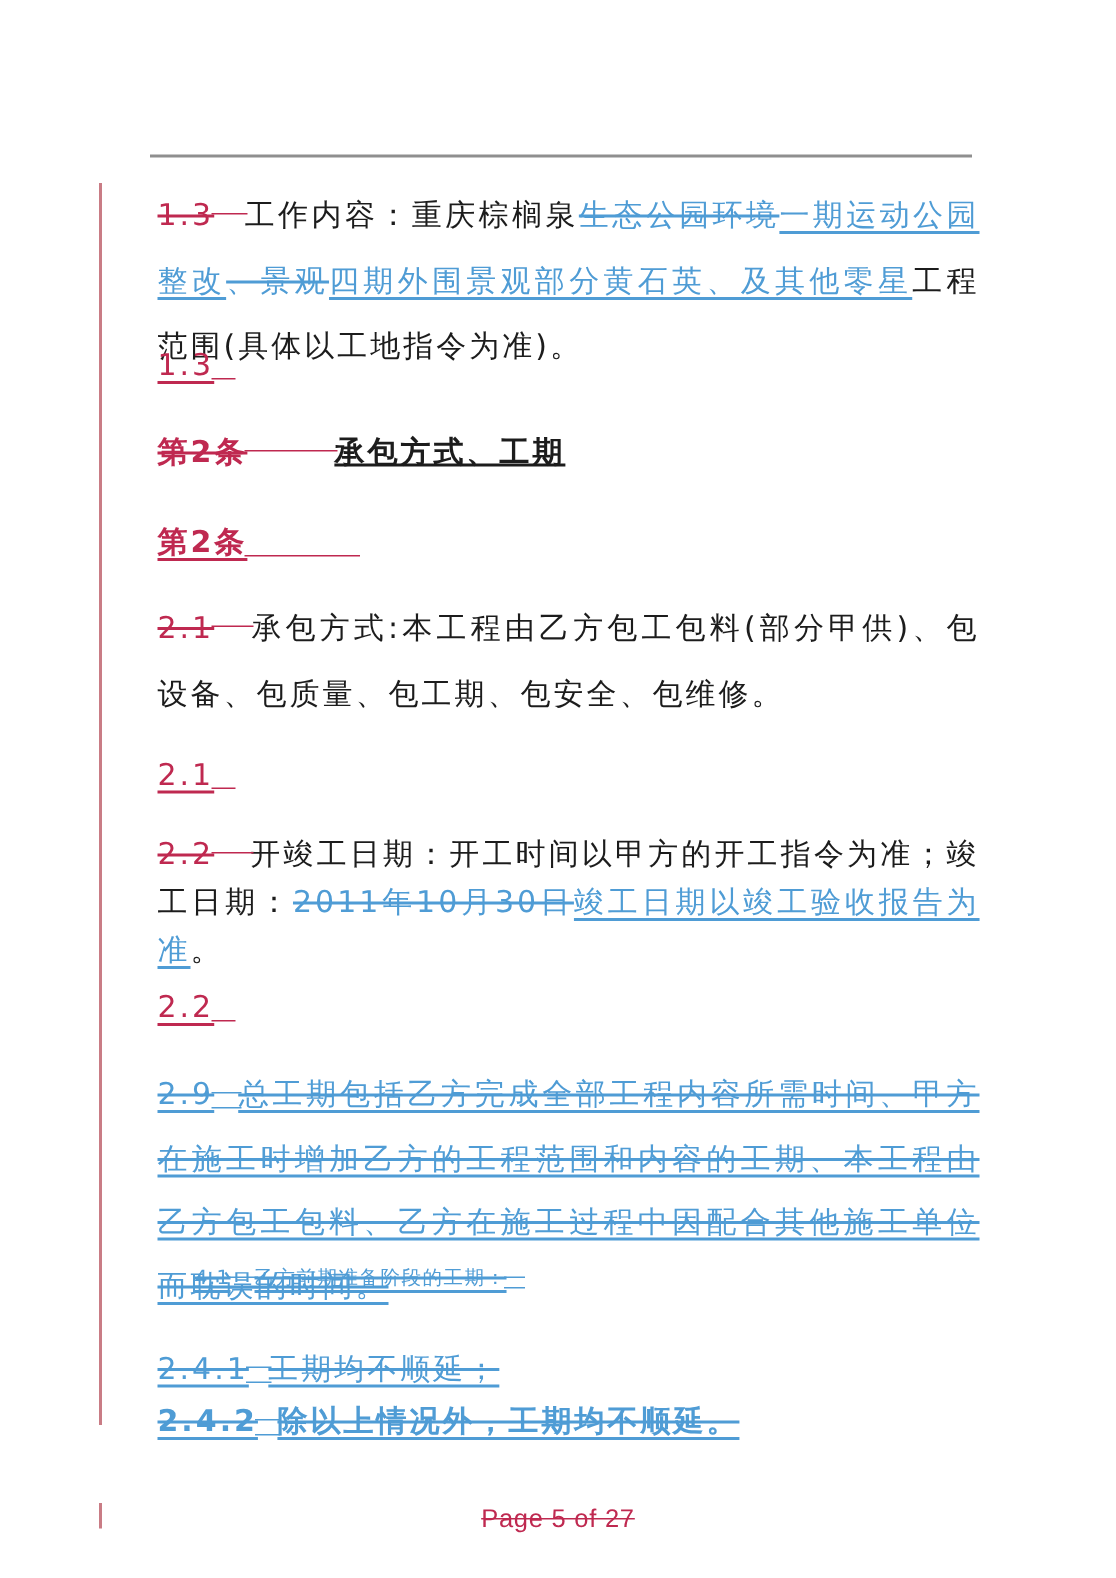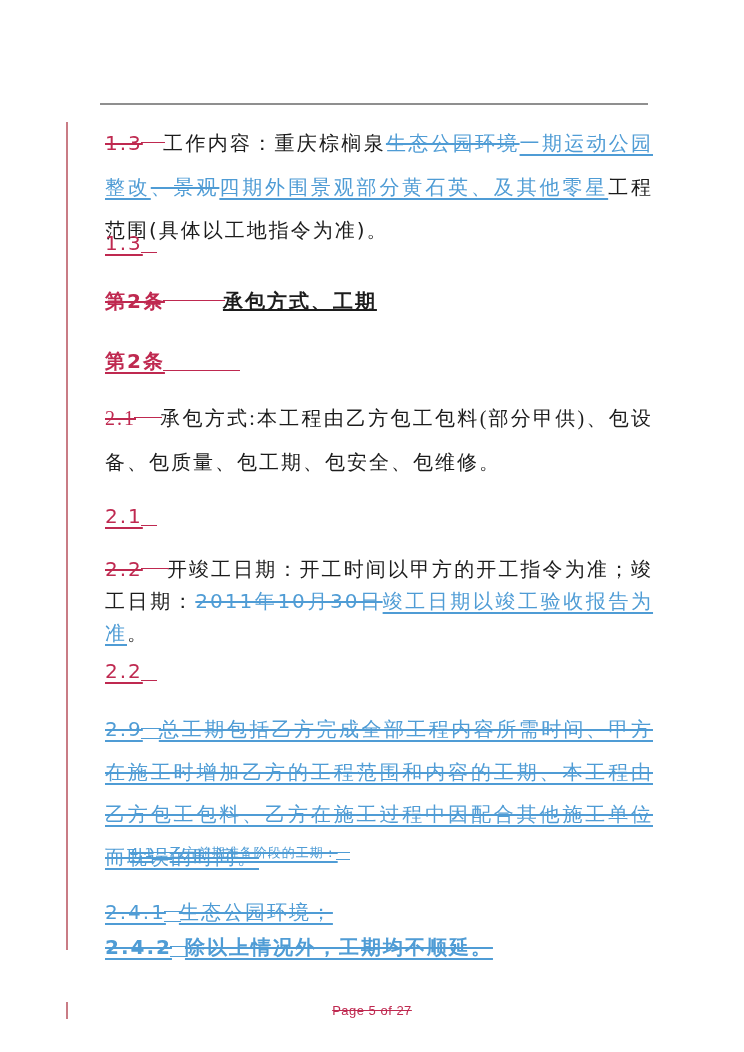--- a/index.html
+++ b/index.html
@@ -18,39 +18,39 @@
   .blue{color:var(--blue);}
   .bold{font-weight:bold;text-decoration:underline;}
   .strike{text-decoration:line-through;text-decoration-thickness:1.5px;}
   .ins{text-decoration:underline;text-underline-offset:4px;text-decoration-thickness:1.5px;}
   .both{text-decoration:underline line-through;text-underline-offset:4px;text-decoration-thickness:1.5px;}
   .tab{display:inline-block;position:relative;height:1em;vertical-align:-0.12em;text-decoration:none;}
   .tab.strike::before,.tab.both::before{content:"";position:absolute;left:-2px;right:-2px;top:48%;
         border-top:1.6px solid currentColor;}
   .tab.ins::after,.tab.both::after{content:"";position:absolute;left:-2px;right:-2px;bottom:-1px;
         border-bottom:1.6px solid currentColor;}
-  .footer{position:absolute;left:0;right:0;top:966px;text-align:center;font-size:13px;
+  .footer{position:absolute;left:0;right:0;top:966px;text-align:center;font-size:17px;
         letter-spacing:0.5px;color:var(--red);text-decoration:line-through;
         font-family:"Liberation Sans","DejaVu Sans",sans-serif;}
 </style>
 </head>
 <body style="--red: #bf2950; --blue: #4f9cd5; --ink: #1c1c1c; --rule: #8f8f8f; --bar: #c97c85;">
 
 <div class="page">
   <div class="top-rule"></div>
   <div class="changebar main"></div>
   <div class="changebar footer-bar"></div>
   <div>
       <div class="para " style="top: 85px; left: 105px; width: 548px; line-height: 43.5px;"><span class="run red strike">1.3</span><span class="tab red strike" style="width: 20px;"></span><span class="run ">工作内容：重庆棕榈泉</span><span class="run blue strike">生态公园环境</span><span class="run blue ins">一期运动公园整改</span><span class="run blue strike">、景观</span><span class="run blue ins">四期外围景观部分黄石英、及其他零星</span><span class="run ">工程范围(具体以工地指令为准)。</span></div>
       <div class="para " style="top: 185px; left: 105px; width: 548px;"><span class="run red ins">1.3</span><span class="tab red ins" style="width: 12px;"></span></div>
       <div class="para " style="top: 243px; left: 105px; width: 548px;"><span class="run red strike bold">第2条</span><span class="tab red strike" style="width: 58px;"></span><span class="run bold">承包方式、工期</span></div>
       <div class="para " style="top: 303px; left: 105px; width: 548px;"><span class="run red ins bold">第2条</span><span class="tab red ins" style="width: 73px;"></span></div>
-      <div class="para " style="top: 360px; left: 105px; width: 548px; line-height: 43.5px; font-family: Liberation Serif, serif;"><span class="run red strike">2.1</span><span class="tab red strike" style="width: 24px;"></span><span class="run ">承包方式:本工程由乙方包工包料(部分甲供)、包设备、包质量、包工期、包安全、包维修。</span></div>
+      <div class="para " style="top: 360px; left: 105px; width: 548px; line-height: 43.5px;"><span class="run red strike">2.1</span><span class="tab red strike" style="width: 24px;"></span><span class="run ">承包方式:本工程由乙方包工包料(部分甲供)、包设备、包质量、包工期、包安全、包维修。</span></div>
       <div class="para " style="top: 458px; left: 105px; width: 548px;"><span class="run red ins">2.1</span><span class="tab red ins" style="width: 12px;"></span></div>
       <div class="para " style="top: 516px; left: 105px; width: 548px; line-height: 32px;"><span class="run red strike">2.2</span><span class="tab red strike" style="width: 24px;"></span><span class="run ">开竣工日期：开工时间以甲方的开工指令为准；竣工日期：</span><span class="run blue strike">2011年10月30日</span><span class="run blue ins">竣工日期以竣工验收报告为准</span><span class="run ">。</span></div>
       <div class="para " style="top: 613px; left: 105px; width: 548px;"><span class="run red ins">2.2</span><span class="tab red ins" style="width: 12px;"></span></div>
       <div class="para " style="top: 671px; left: 105px; width: 548px; line-height: 42.5px;"><span class="run blue both">2.9</span><span class="tab blue both" style="width: 16px;"></span><span class="run blue both">总工期包括乙方完成全部工程内容所需时间、甲方在施工时增加乙方的工程范围和内容的工期、本工程由乙方包工包料、乙方在施工过程中因配合其他施工单位而耽误的时间。</span></div>
       <div class="para small" style="top: 806px; left: 130px; width: 520px;"><span class="run blue both">4.1</span><span class="tab blue both" style="width: 16px;"></span><span class="run blue both">乙方前期准备阶段的工期：</span><span class="tab blue both" style="width: 10px;"></span></div>
-      <div class="para " style="top: 857px; left: 105px; width: 548px; line-height: 36px;"><span class="run blue both">2.4.1</span><span class="tab blue both" style="width: 13px;"></span><span class="run blue both">生态公园环境；</span></div>
+      <div class="para " style="top: 857px; left: 105px; width: 548px; line-height: 36px;"><span class="run blue both">2.4.1</span><span class="tab blue both" style="width: 13px;"></span><span class="run blue both">工期均不顺延；</span></div>
       <div class="para " style="top: 892px; left: 105px; width: 548px; line-height: 36px; font-weight: bold;"><span class="run blue both">2.4.2</span><span class="tab blue both" style="width: 13px;"></span><span class="run blue both">除以上情况外，工期均不顺延。</span></div>
     </div>
   <div class="footer">Page 5 of 27</div>
 </div>
 
 </body></html>

